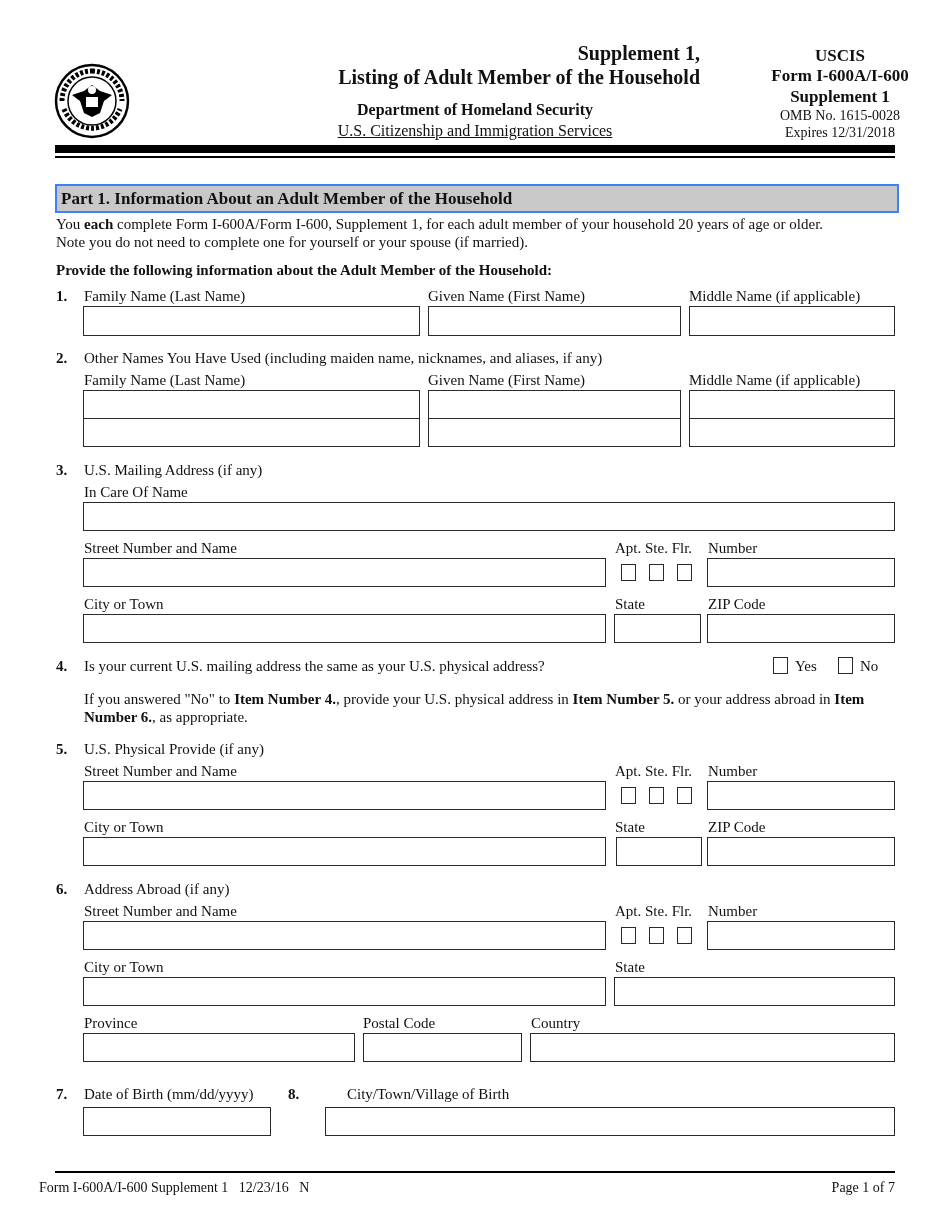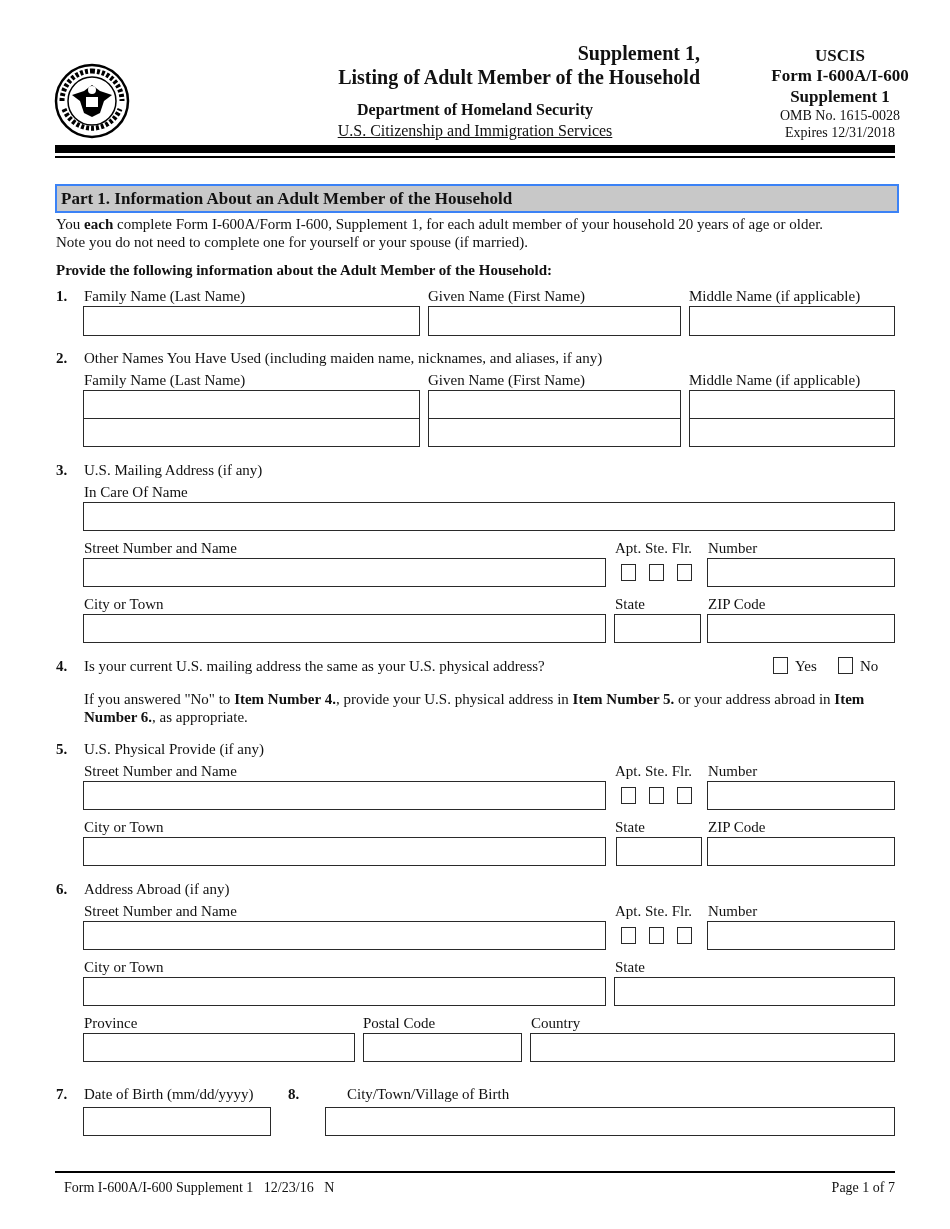--- a/index.html
+++ b/index.html
@@ -152,14 +152,14 @@
 <input class="abs box" style="left: 530px; top: 1033px; width: 365px; height: 29px;" value="">
 
 <div class="abs num" style="left:56px; top:1085px;">7.</div>
 <div class="abs lbl" style="left:84px; top:1085px;">Date of Birth (mm/dd/yyyy)</div>
 <div class="abs num" style="left:288px; top:1085px;">8.</div>
 <div class="abs lbl" style="left:311px; top:1085px;margin-left:36px;">City/Town/Village of Birth</div>
 <input class="abs box" style="left: 83px; top: 1107px; width: 188px; height: 29px;" value="">
 <input class="abs box" style="left: 325px; top: 1107px; width: 570px; height: 29px;" value="">
 
 <div class="abs foot-line"></div>
-<div class="abs txt" style="left:64px; top:1179px; font-size:14px; white-space:pre;">Form I-600A/I-600 Supplement 1   12/23/16   N</div>
+<div class="abs txt" style="left:39px; top:1179px; font-size:14px; white-space:pre;">Form I-600A/I-600 Supplement 1   12/23/16   N</div>
 <div class="abs txt" style="left:795px; top:1179px; width:100px; text-align:right; font-size:14px;">Page 1 of 7</div>
 
 </body></html>

